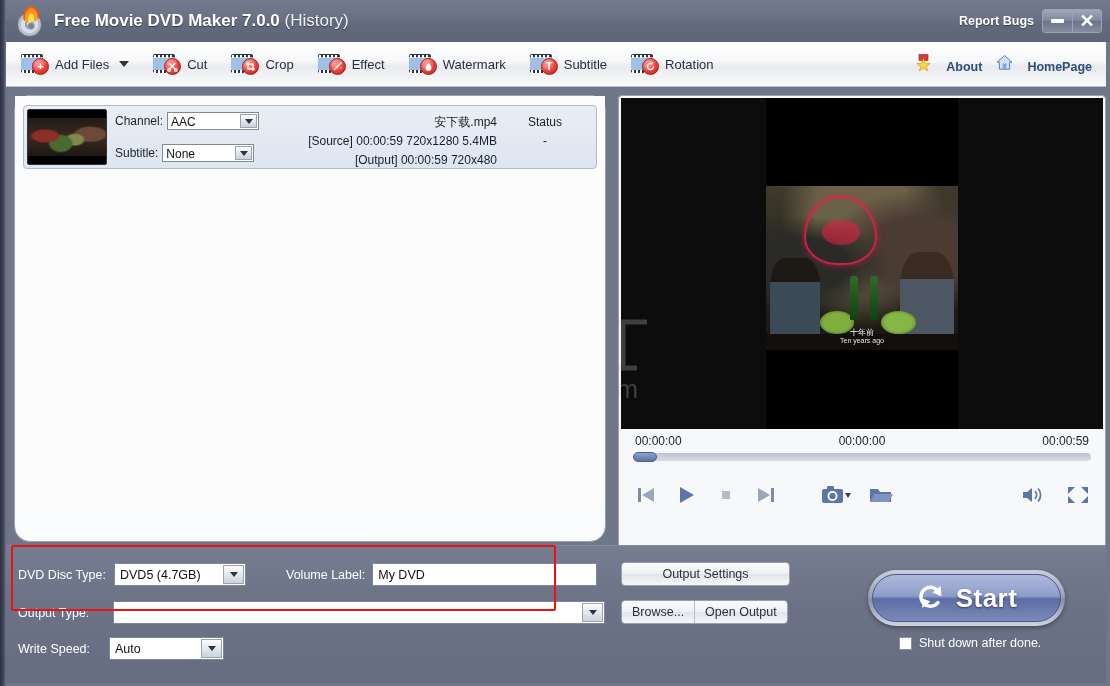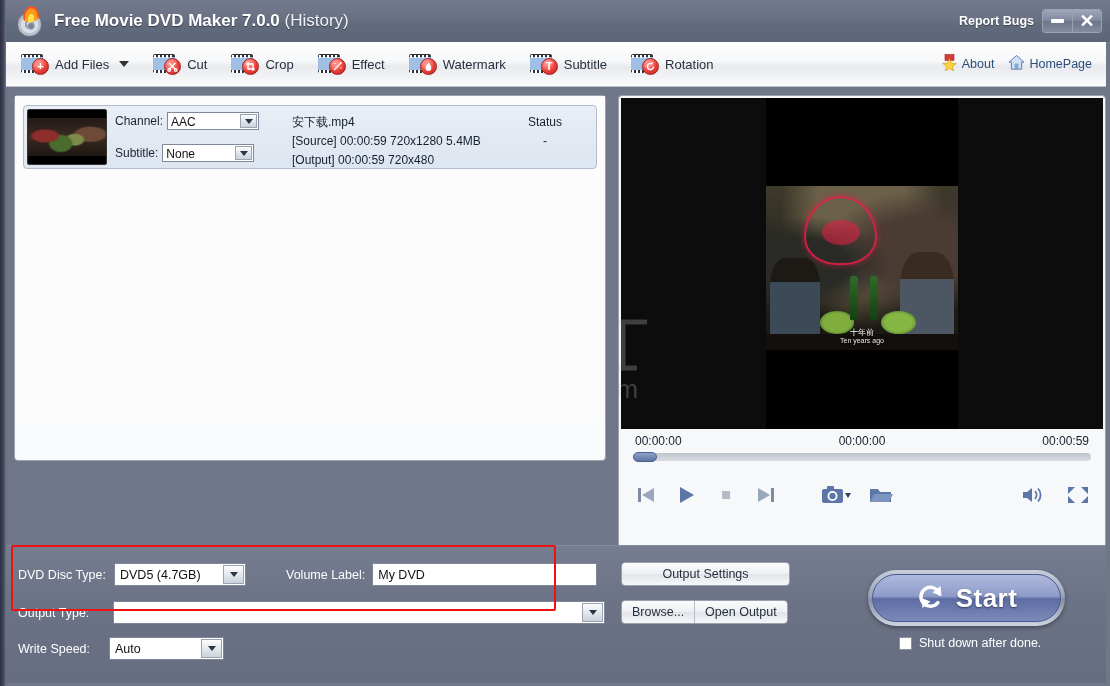--- a/index.html
+++ b/index.html
@@ -91,29 +91,29 @@
     display: flex; align-items: center; justify-content: center;
     color: #fff; font-size: 11px; font-weight: bold; line-height: 1;
   }
   .badge svg { display:block; }
   .tblabel { font-size: 13px; color: #26303c; white-space: nowrap; }
   .caret-dn {
     width: 0; height: 0; border-left: 5px solid transparent; border-right: 5px solid transparent;
     border-top: 6px solid #333; margin-left: 4px;
   }
   .tb-right { margin-left: auto; display: flex; align-items: center; gap: 14px; padding-right: 14px; }
-  .tb-link { display: flex; align-items: center; gap: 4px; cursor: pointer; }
+  .tb-link { display: flex; align-items: flex-end; gap: 14px; cursor: pointer; font-weight: bold; }
   .tb-link span { color: #2d4e7a; font-size: 12.5px; }
   
   .main {
     position: absolute; left: 6px; top: 87px; right: 4px; bottom: 0;
   }
   .panel-left {
-    position: absolute; left: 8px; top: 8px; width: 592px; height: 366px;
-    background: #fafbfc; border: 1px solid #9aa1ae; border-radius: 4px;
+    position: absolute; left: 8px; top: 8px; width: 592px; height: 447px;
+    background: #fafbfc; border: 1px solid #9aa1ae; border-radius: 16px;
     box-shadow: 0 0 0 1px rgba(255,255,255,.35) inset;
   }
   .filelist {
     position: absolute; left: 0; top: 0; right: 0; bottom: 40px;
     background: #fcfcfd; overflow: hidden;
   }
   .file-row {
     margin: 9px 8px 0 8px; height: 64px; display: flex; align-items: stretch;
     background: linear-gradient(to bottom,#e9eef6 0%, #dde5f0 100%);
     border: 1px solid #b3bccb; border-radius: 4px; padding: 3px;
@@ -138,21 +138,21 @@
   }
   .mini-select .arrowbox {
     position: absolute; right: 1px; top: 1px; bottom: 1px; width: 17px;
     background: linear-gradient(to bottom,#fdfdfe 0%,#e2e6ec 50%,#ccd2dc 100%);
     border: 1px solid #9aa3b1; display:flex; align-items:center; justify-content:center;
   }
   .arrowbox i {
     width: 0; height: 0; border-left: 4px solid transparent; border-right: 4px solid transparent;
     border-top: 5px solid #2b3542; display:block;
   }
-  .file-info { margin-left: 22px; flex: 1; padding-top: 4px; line-height: 19px; }
+  .file-info { margin-left: 22px; flex: 1; padding-top: 4px; line-height: 19px; text-align: right; }
   .file-info div { font-size: 12px; color: #16202c; }
   .file-status { width: 96px; text-align: center; padding-top: 4px; line-height: 19px; }
   .file-status div { font-size: 12px; color: #16202c; }
   .list-buttons {
     position: absolute; left: 0; right: 0; bottom: 0; height: 40px;
     display: flex; align-items: center; padding: 0 10px; gap: 8px;
   }
   .btn {
     height: 23px; min-width: 54px; padding: 0 14px; border-radius: 4px;
     background: linear-gradient(to bottom,#fdfdfd 0%,#f1f2f4 48%,#e4e6ea 52%,#f7f8f9 100%);

